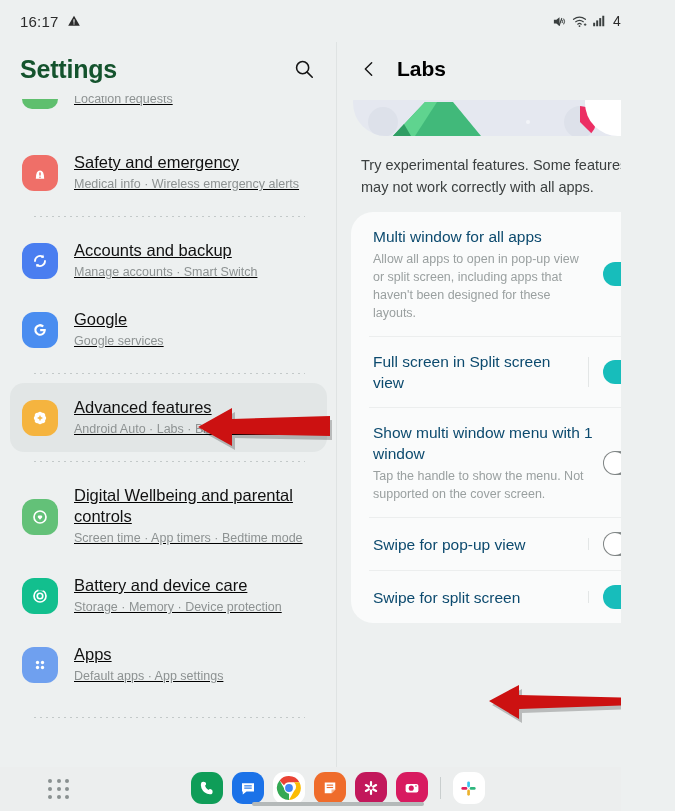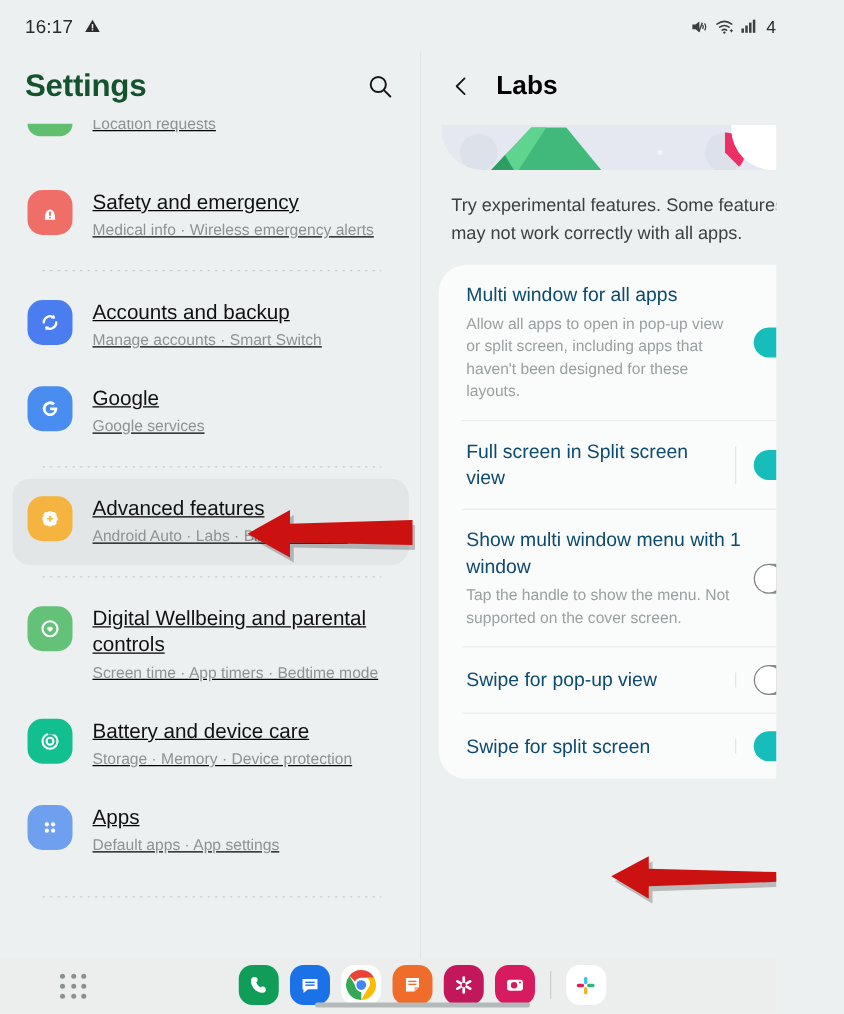--- a/index.html
+++ b/index.html
@@ -45,21 +45,21 @@
   
   .lh {
     height: 54px; display: flex; align-items: center;
     justify-content: space-between; padding: 0 22px 0 20px;
   }
   .lh-title { font-size: 25px; font-weight: bold; color: #14532d; letter-spacing: -.2px; }
 
   
   .slist { padding: 0 10px; text-decoration: underline; }
   .srow {
-    display: flex; align-items: flex-start; gap: 16px;
+    display: flex; align-items: center; gap: 16px;
     padding: 13px 12px; border-radius: 14px;
   }
   .srow.selected { background: #e2e6e6; }
   .srow.clipped { padding-top: 0; height: 26px; overflow: hidden; align-items: flex-end; }
   .sicon {
     width: 36px; height: 36px; border-radius: 12px; flex: 0 0 36px;
     display: flex; align-items: center; justify-content: center;
     margin-top: 1px;
   }
   .stext { padding-top: 1px; min-width: 0; }

